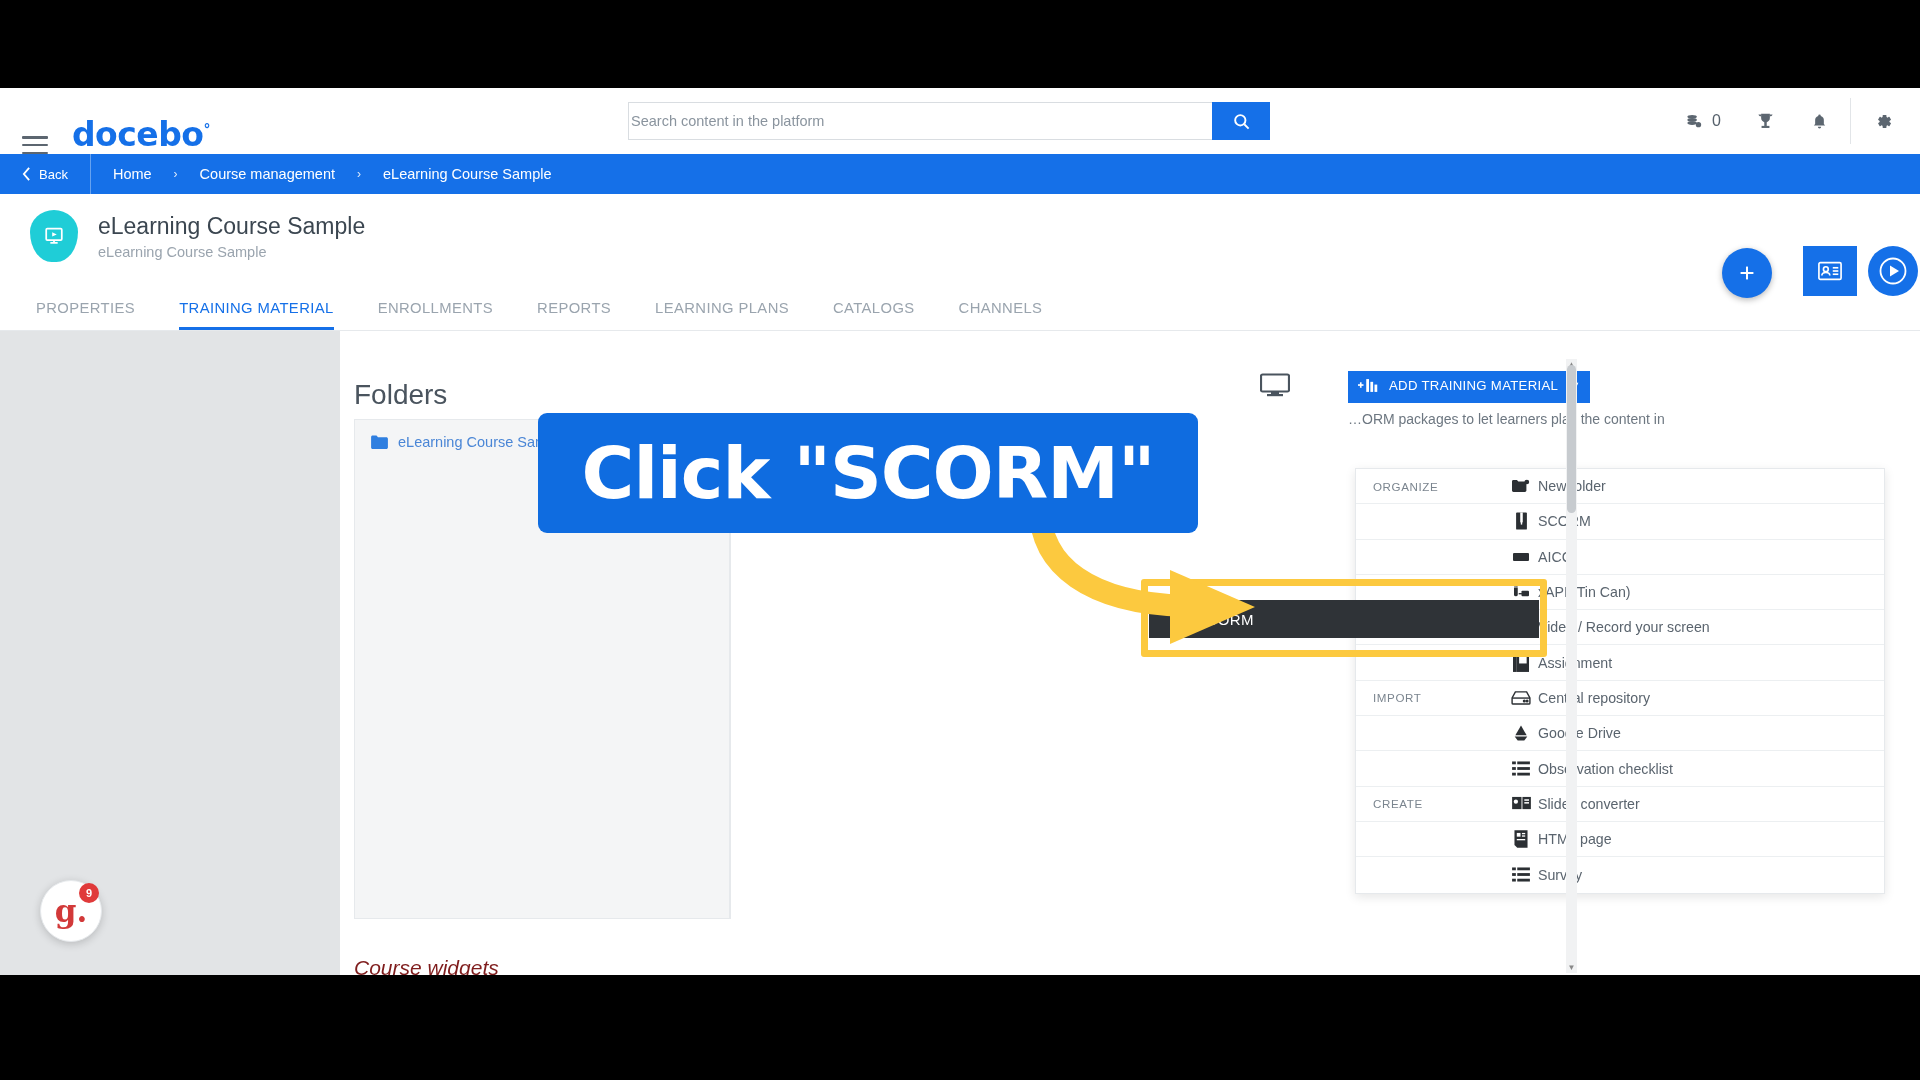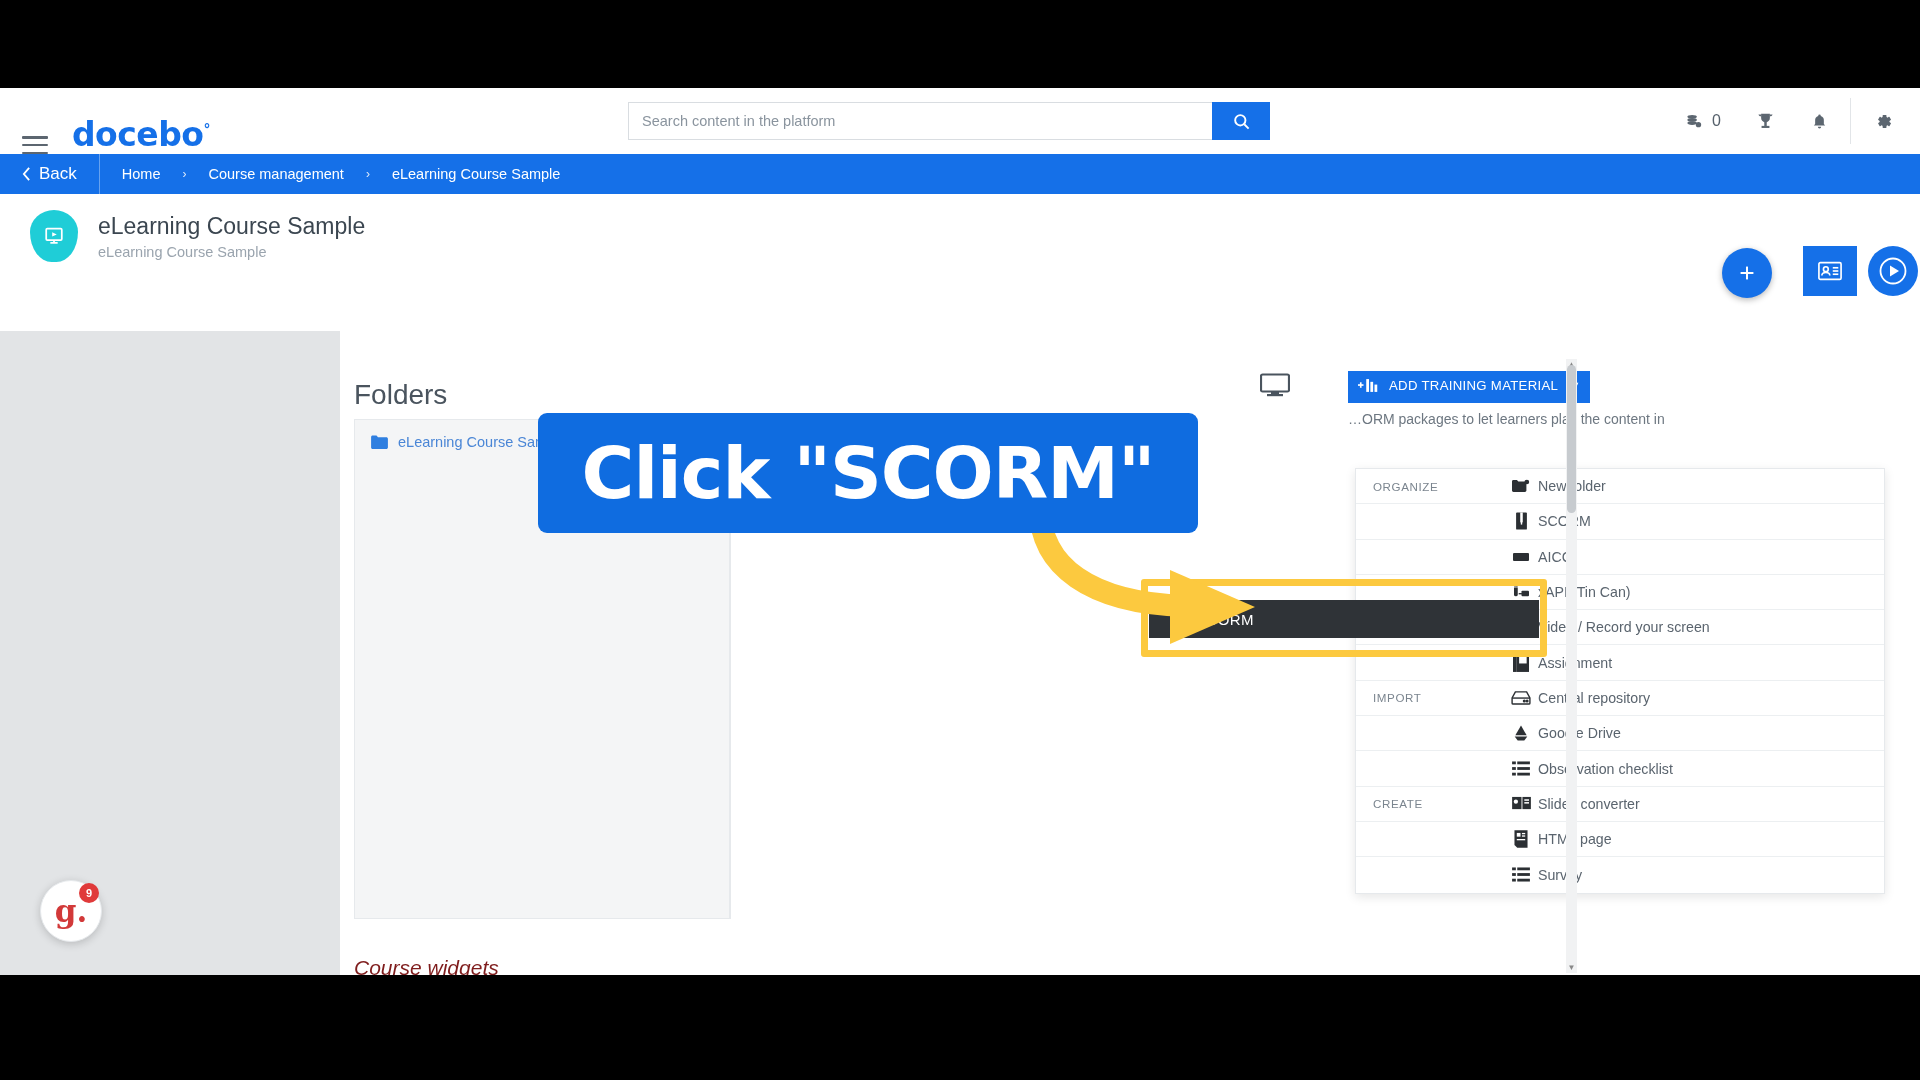--- a/index.html
+++ b/index.html
@@ -45,21 +45,21 @@
   .logo sup { font-size: 14px; vertical-align: super; }
 
   .searchwrap {
     position: absolute; left: 628px; top: 14px;
     width: 642px; height: 38px;
     display: flex;
   }
   .searchwrap input {
     flex: 1; height: 38px;
     border: 1px solid #d9dde1; border-right: none;
-    padding: 0 13px; font-size: 14.5px; color: #55606b;
+    padding: 0 2px; font-size: 14.5px; color: #55606b;
     font-family: "Liberation Sans", sans-serif;
     outline: none; background: #fff;
   }
   .searchwrap input::placeholder { color: #8a949e; }
   .searchbtn {
     width: 58px; height: 38px; background: #1570e8;
     border: none; cursor: pointer;
     display: flex; align-items: center; justify-content: center;
   }
 
@@ -81,21 +81,21 @@
   
   .bcbar {
     position: absolute; left: 0; top: 66px;
     width: 1920px; height: 40px;
     background: #1570e8;
     display: flex; align-items: center;
     color: #fff;
   }
   .bc-back {
     display: flex; align-items: center; gap: 8px;
-    padding: 0 22px; height: 50px; font-size: 17px; cursor: pointer;
+    padding: 0 22px; height: 50px; font-size: 13px; cursor: pointer;
     border-right: 1px solid rgba(255,255,255,.35);
   }
   .bc-trail {
     display: flex; align-items: center; gap: 22px;
     padding-left: 22px; font-size: 14.5px;
   }
   .bc-trail .crumb { cursor: pointer; }
   .bc-trail .sep { opacity: .85; font-size: 12px; }
 
   .fab {
@@ -416,20 +416,29 @@
           <line x1="8" y1="19.5" x2="16" y2="19.5"></line>
           <line x1="12" y1="16.5" x2="12" y2="19.5"></line>
         </svg>
       </div>
       <div class="course-text">
         <div class="course-title">eLearning Course Sample</div>
         <div class="course-sub">eLearning Course Sample</div>
       </div>
     </div>
 
+    <div class="tabs">
+      <div class="tab">PROPERTIES</div>
+      <div class="tab active">TRAINING MATERIAL</div>
+      <div class="tab">ENROLLMENTS</div>
+      <div class="tab">REPORTS</div>
+      <div class="tab">LEARNING PLANS</div>
+      <div class="tab">CATALOGS</div>
+      <div class="tab">CHANNELS</div>
+    </div>
 
     <div class="bodyarea">
       <div class="gutter-left"></div>
       <div class="gutter-right"></div>
 
       <div class="panel">
         <div class="panel-inner">
 
           <div class="section-title">Folders</div>
 

